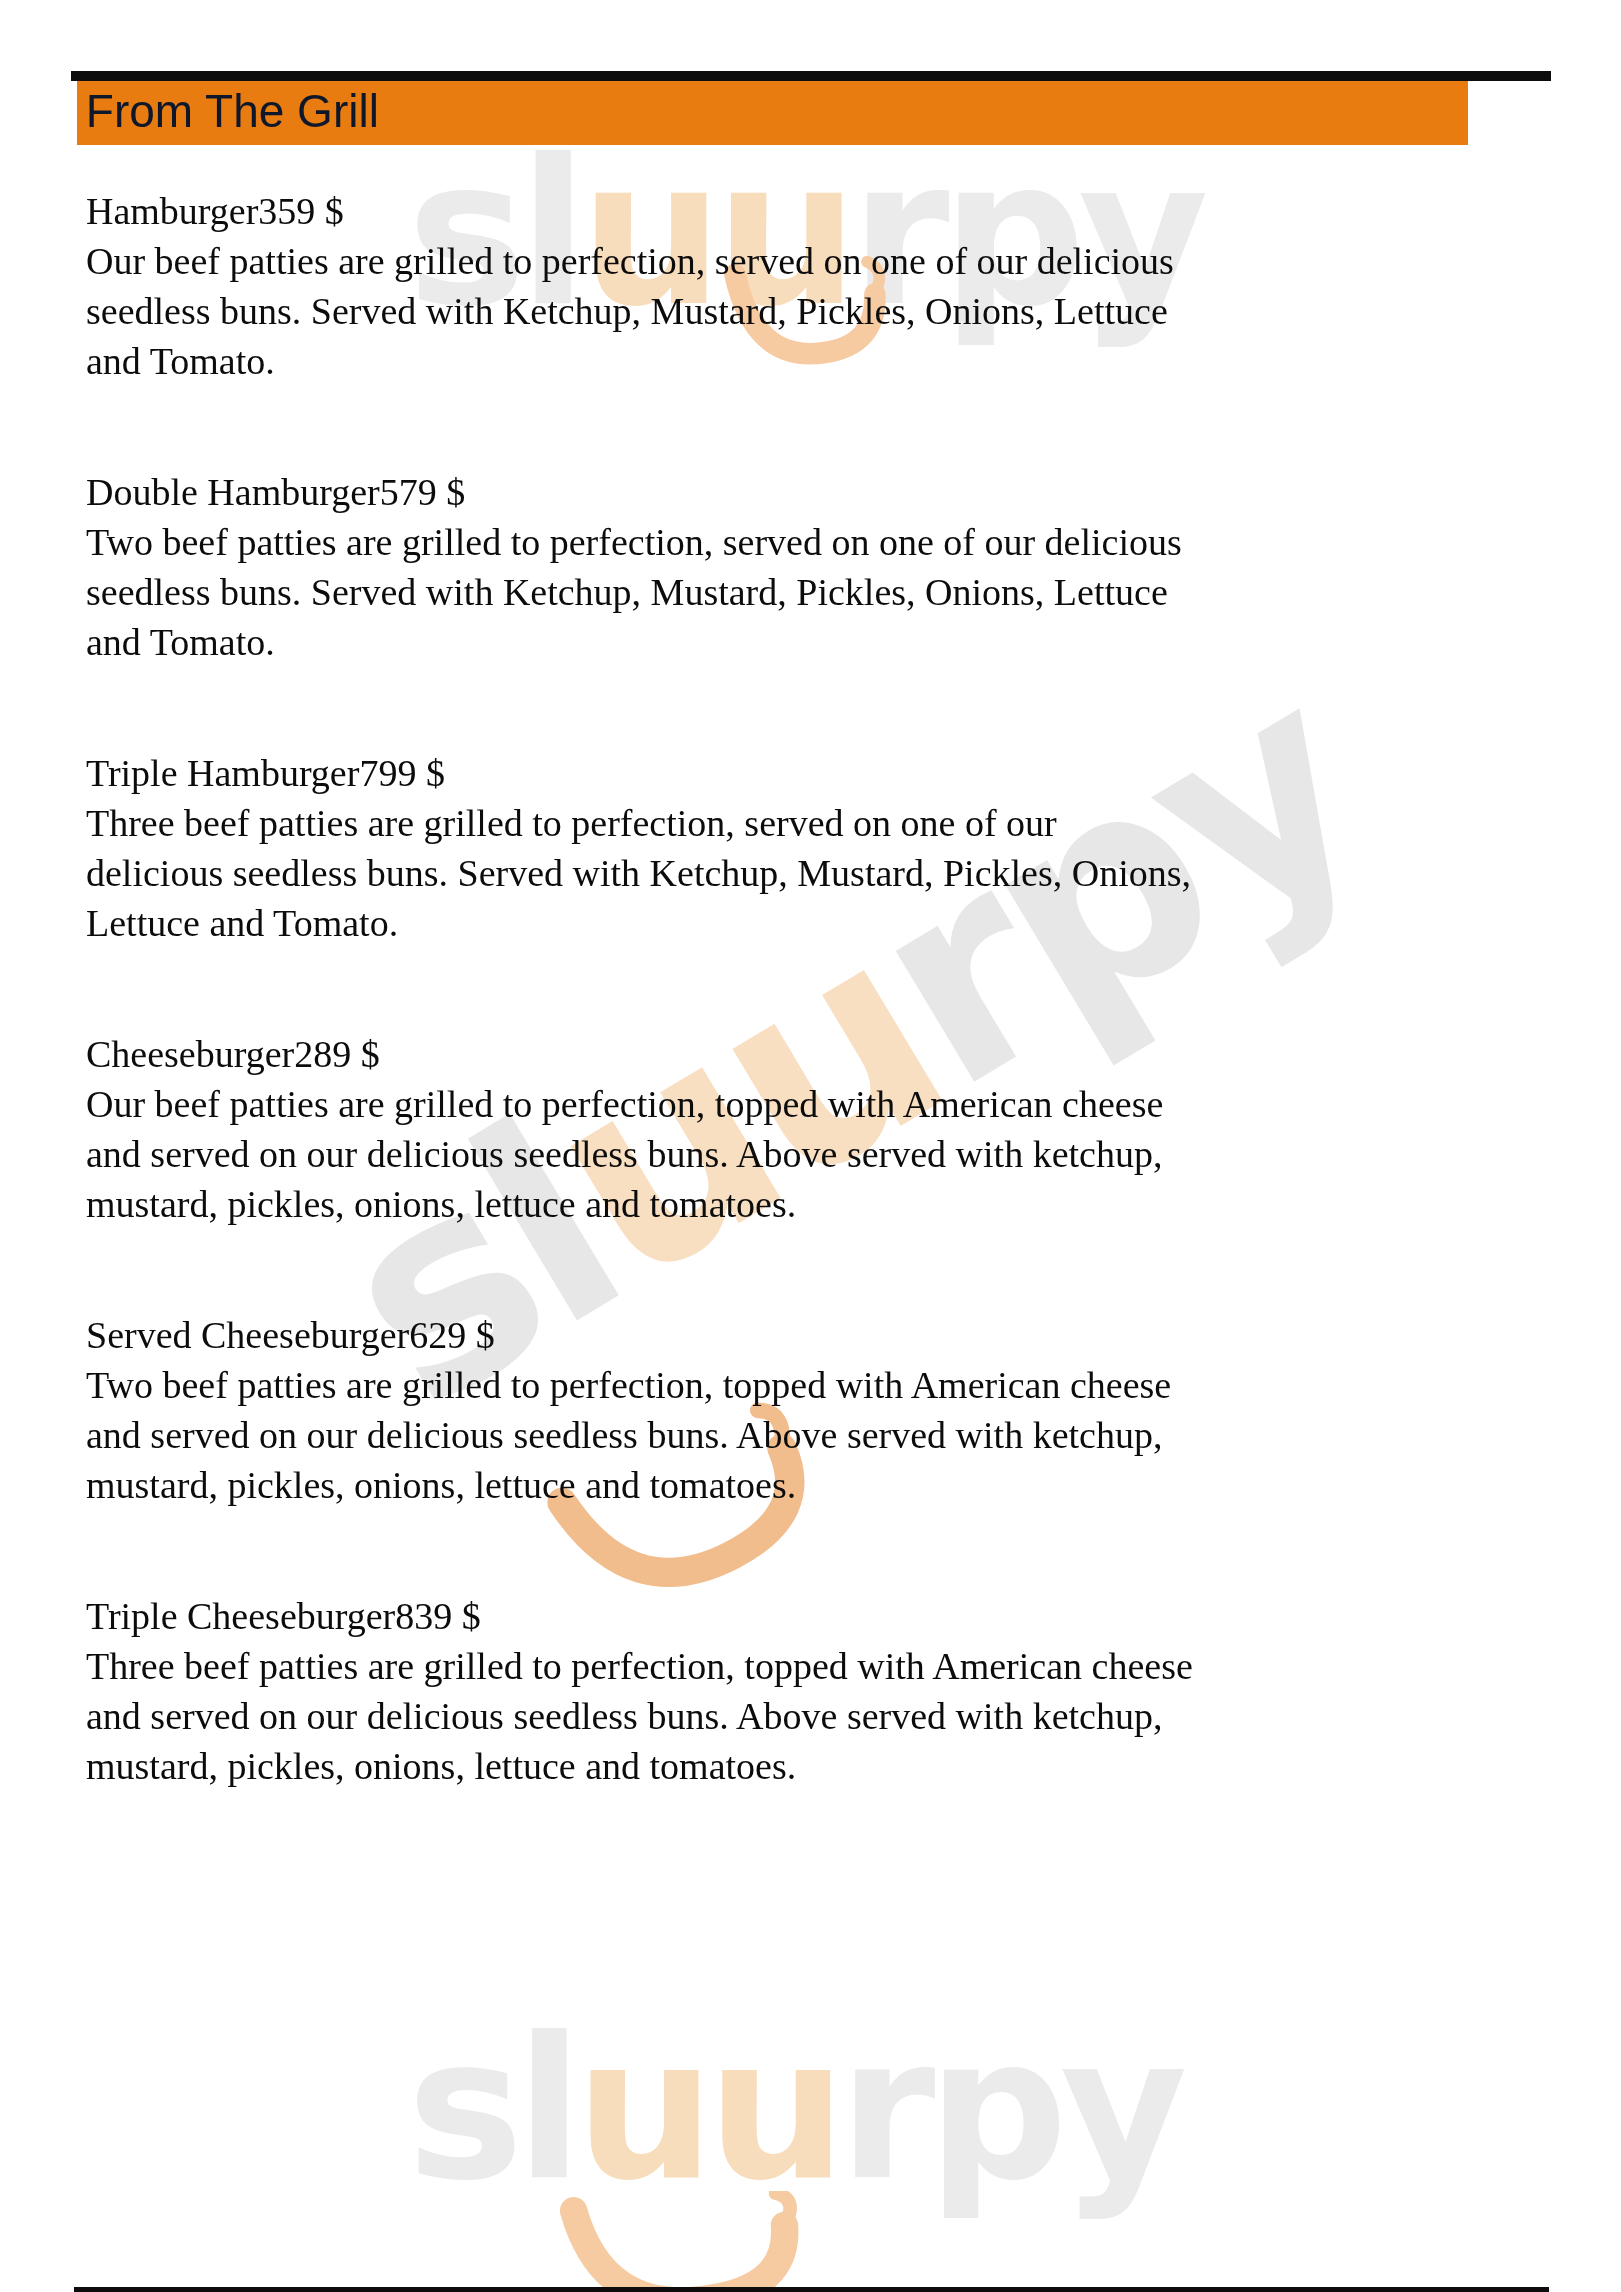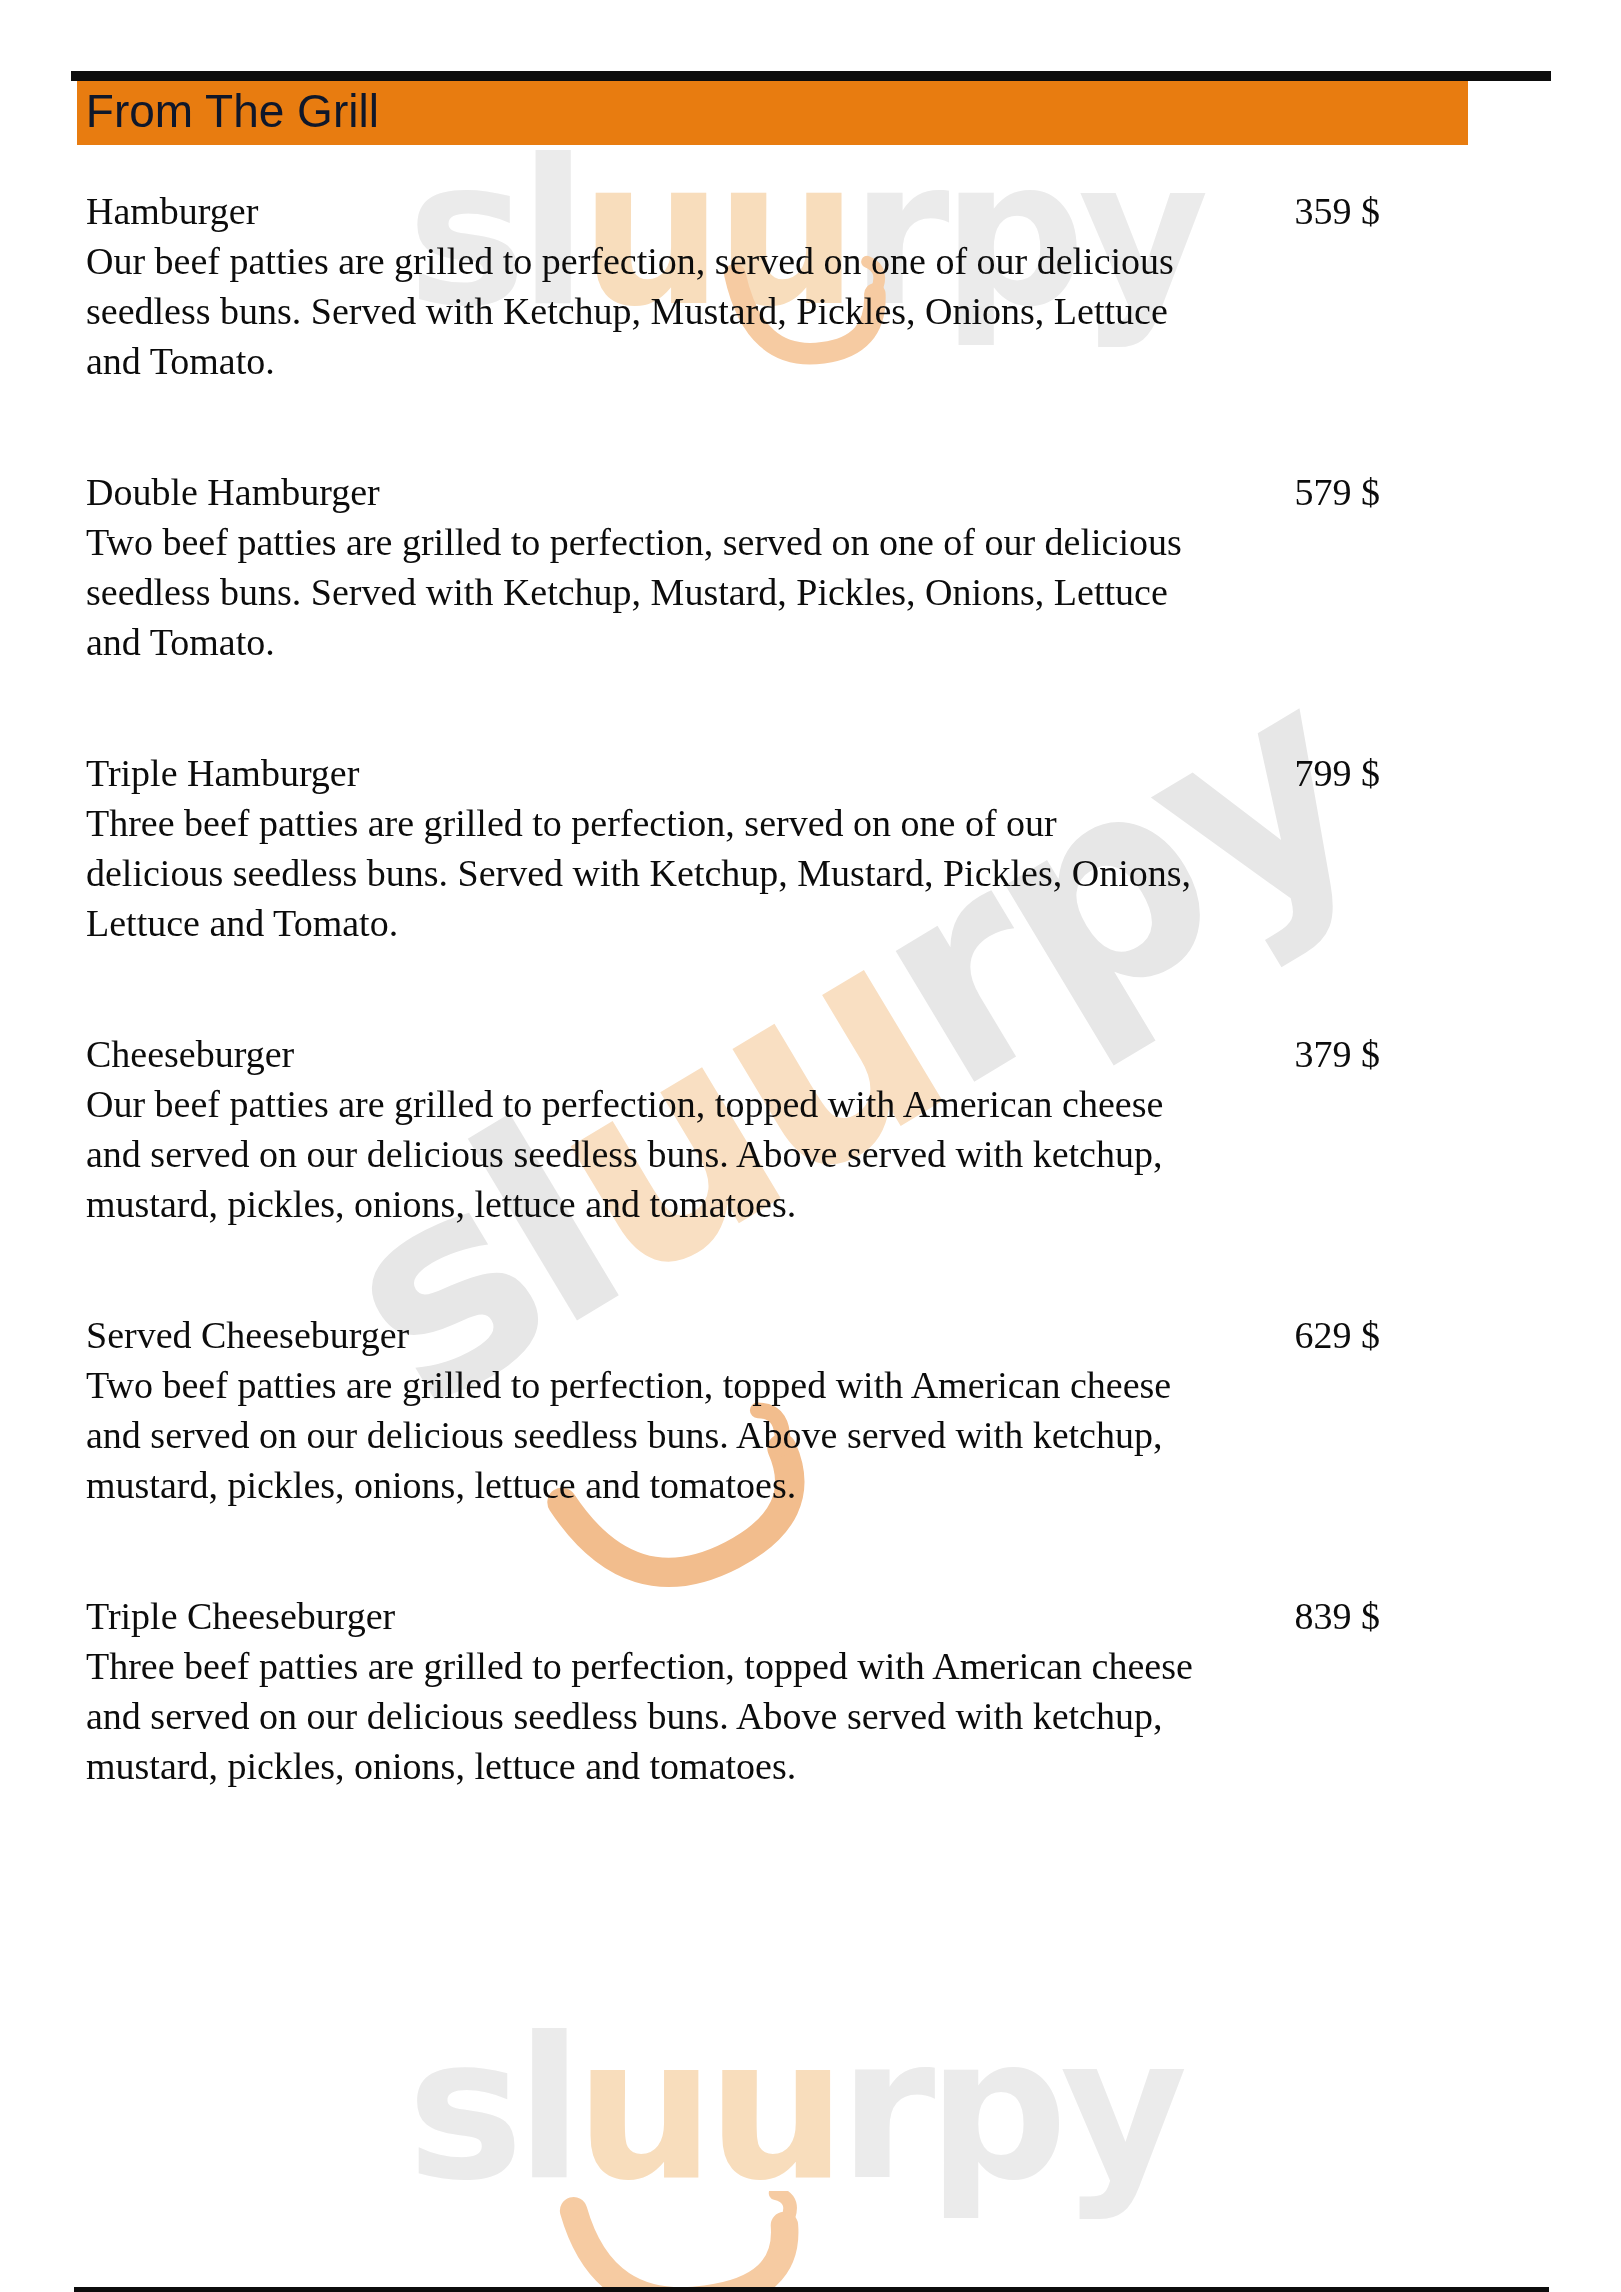--- a/index.html
+++ b/index.html
@@ -52,21 +52,21 @@
   }
 
   
   .content{
     position:absolute;z-index:1;
     left:86px;top:186px;width:1294px;
   }
   .menu-item{margin:0 0 81px 0;}
   .item-head{
     display:flex;
-    justify-content:space-between;
+    justify-content:flex-start;
     align-items:baseline;
     font-size:38px;
     line-height:50px;
     color:#0c0c0c;
   }
   .item-name{}
   .item-price{white-space:nowrap;}
   .item-desc{
     max-width:1117px;
     font-size:38px;
@@ -136,21 +136,21 @@
     <div class="item-head">
       <span class="item-name">Triple Hamburger</span>
       <span class="item-price">799 $</span>
     </div>
     <div class="item-desc">Three beef patties are grilled to perfection, served on one of our delicious seedless buns. Served with Ketchup, Mustard, Pickles, Onions, Lettuce and Tomato.</div>
   </div>
 
   <div class="menu-item">
     <div class="item-head">
       <span class="item-name">Cheeseburger</span>
-      <span class="item-price">379 $</span>
+      <span class="item-price">289 $</span>
     </div>
     <div class="item-desc">Our beef patties are grilled to perfection, topped with American cheese and served on our delicious seedless buns. Above served with ketchup, mustard, pickles, onions, lettuce and tomatoes.</div>
   </div>
 
   <div class="menu-item">
     <div class="item-head">
       <span class="item-name">Served Cheeseburger</span>
       <span class="item-price">629 $</span>
     </div>
     <div class="item-desc">Two beef patties are grilled to perfection, topped with American cheese and served on our delicious seedless buns. Above served with ketchup, mustard, pickles, onions, lettuce and tomatoes.</div>

